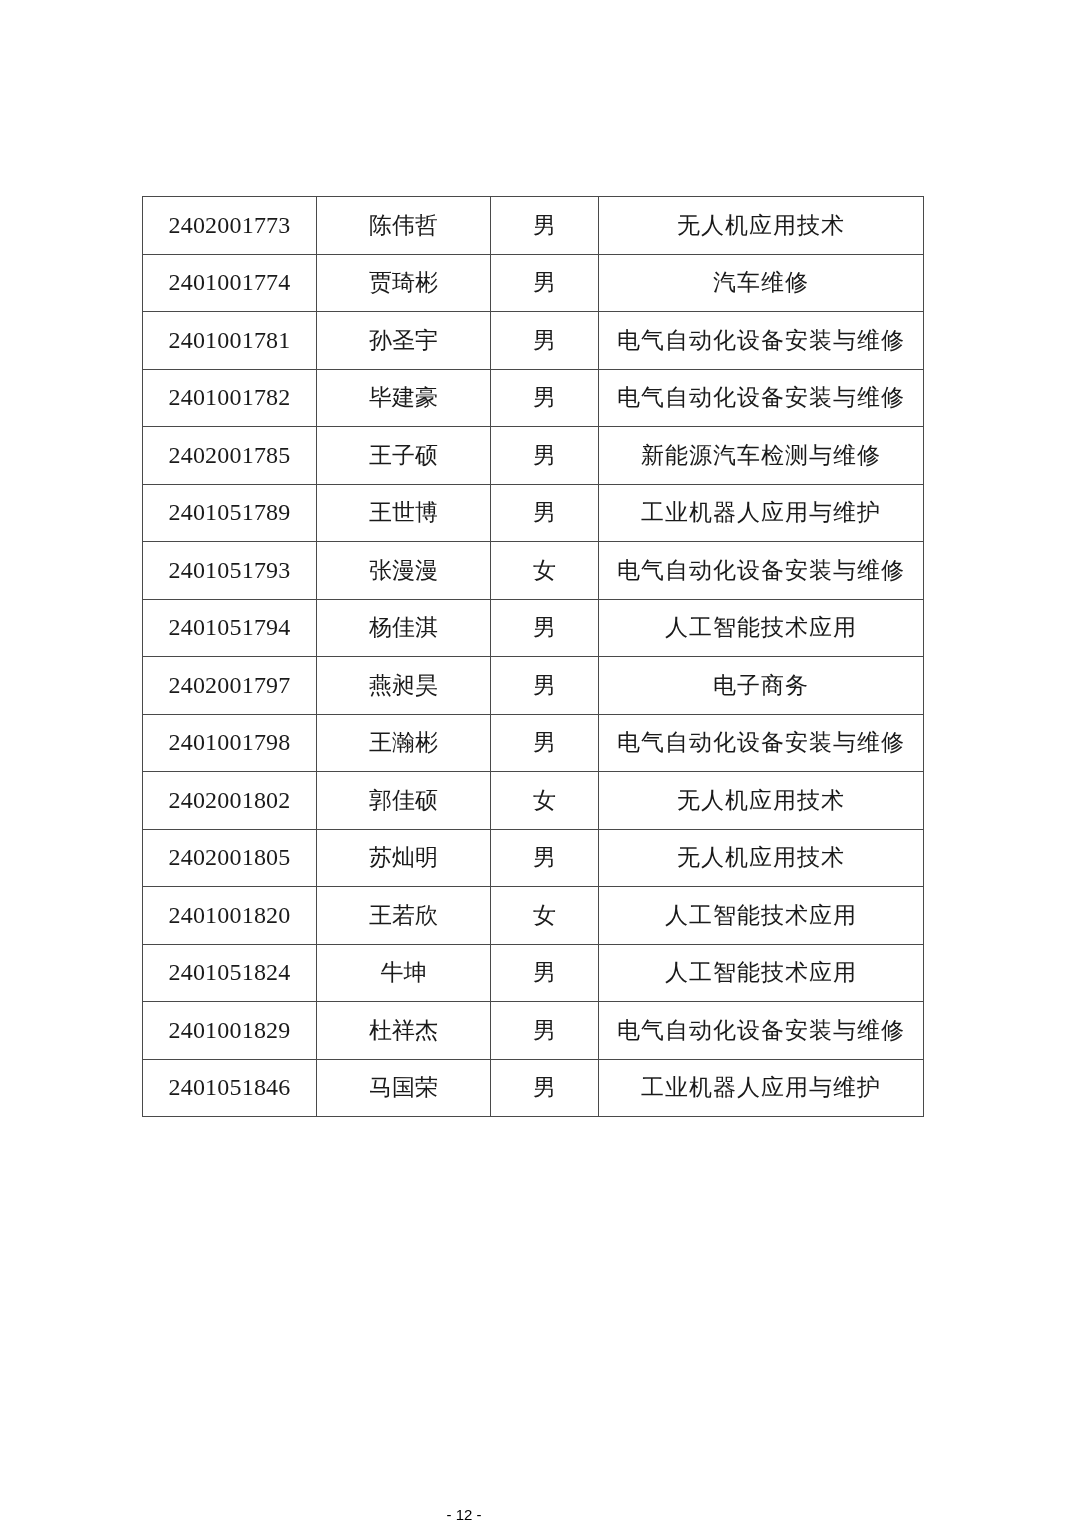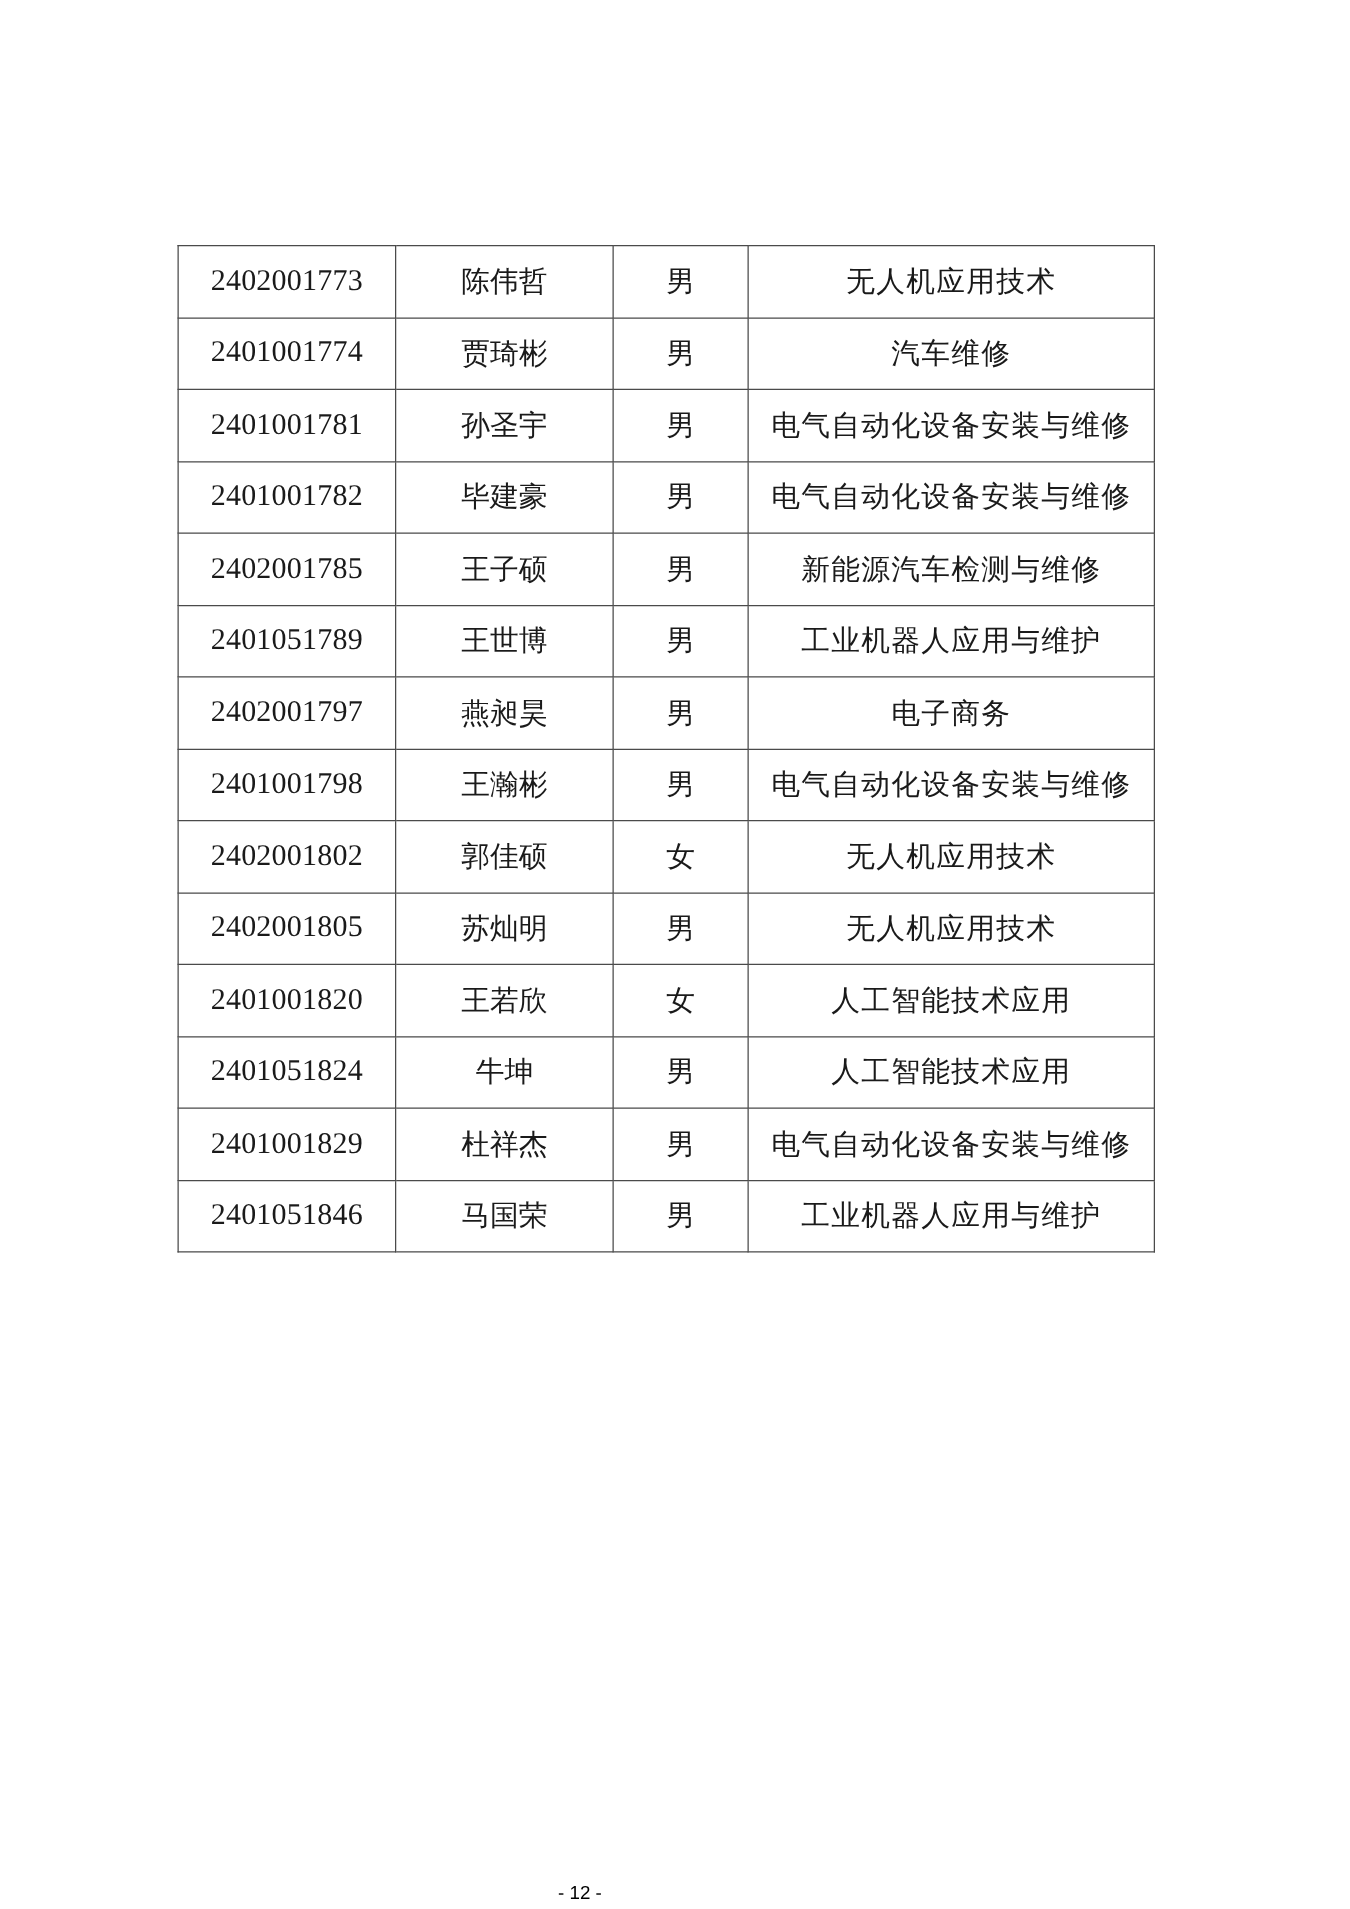--- a/index.html
+++ b/index.html
@@ -87,20 +87,32 @@
         <td class="gender-cell">男</td>
         <td class="major-cell">新能源汽车检测与维修</td>
       </tr>
       <tr>
         <td class="id-cell">2401051789</td>
         <td class="name-cell">王世博</td>
         <td class="gender-cell">男</td>
         <td class="major-cell">工业机器人应用与维护</td>
       </tr>
       <tr>
+        <td class="id-cell">2401051793</td>
+        <td class="name-cell">张漫漫</td>
+        <td class="gender-cell">女</td>
+        <td class="major-cell">电气自动化设备安装与维修</td>
+      </tr>
+      <tr>
+        <td class="id-cell">2401051794</td>
+        <td class="name-cell">杨佳淇</td>
+        <td class="gender-cell">男</td>
+        <td class="major-cell">人工智能技术应用</td>
+      </tr>
+      <tr>
         <td class="id-cell">2402001797</td>
         <td class="name-cell">燕昶昊</td>
         <td class="gender-cell">男</td>
         <td class="major-cell">电子商务</td>
       </tr>
       <tr>
         <td class="id-cell">2401001798</td>
         <td class="name-cell">王瀚彬</td>
         <td class="gender-cell">男</td>
         <td class="major-cell">电气自动化设备安装与维修</td>

